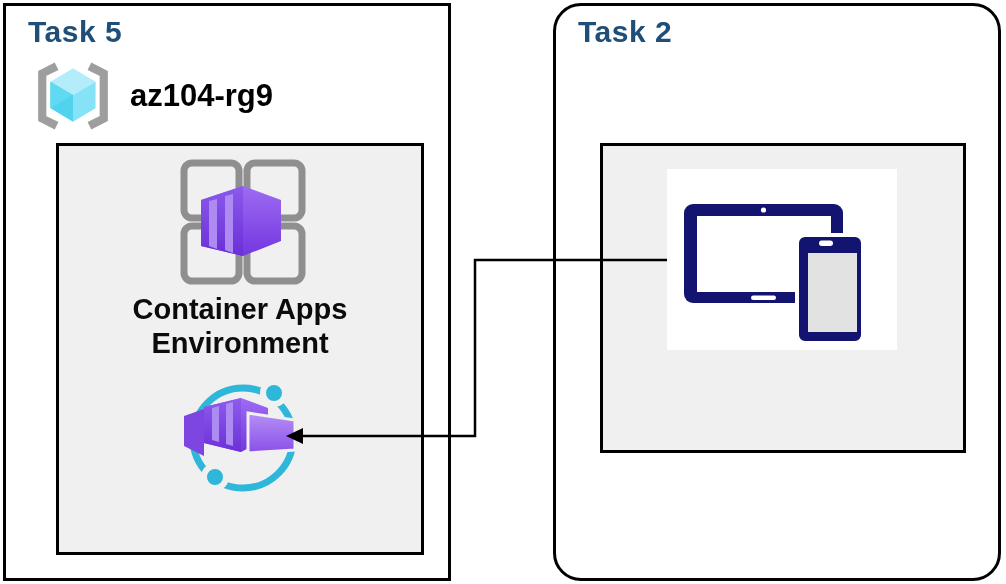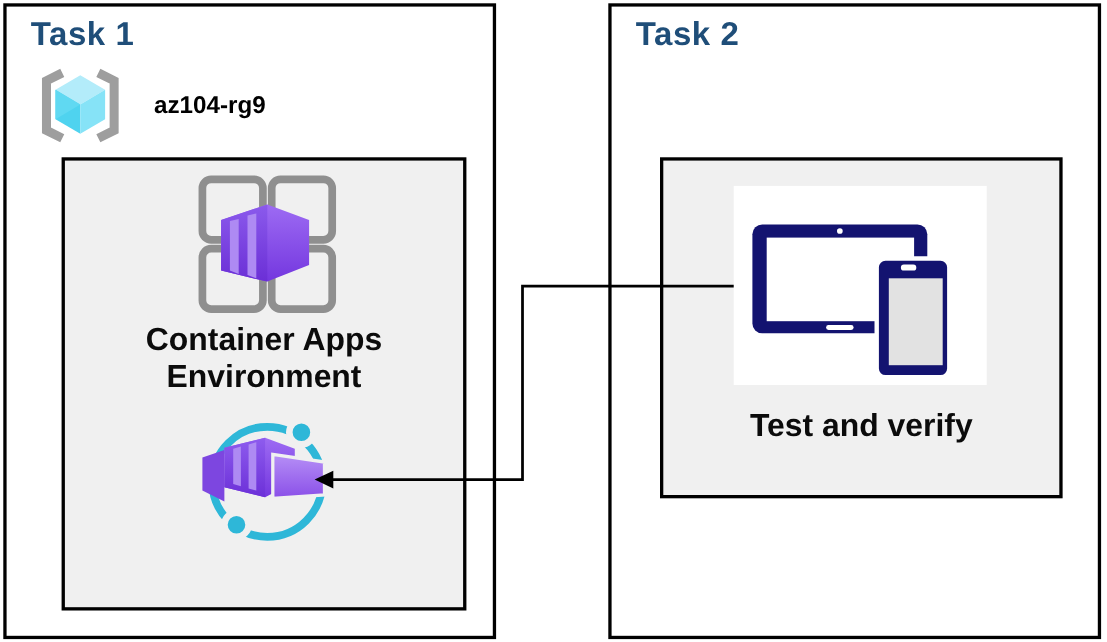--- a/index.html
+++ b/index.html
@@ -1,48 +1,48 @@
 <!DOCTYPE html>
 <html><head>
 <meta charset="utf-8">
 <style>
   html,body{margin:0;padding:0;background:#ffffff;}
   #canvas{position:relative;width:1006px;height:584px;background:#ffffff;
           font-family:"Liberation Sans",sans-serif;overflow:hidden;}
   .outer-box{position:absolute;top:3px;width:448px;height:578px;background:#ffffff;
              border:3px solid #000;box-sizing:border-box;}
   #task1-box{left:3px;}
-  #task2-box{left:553px;}
+  #task2-box{left:553px;border-radius:28px;}
   .task-title{position:absolute;left:22px;top:9px;font-size:30px;font-weight:bold;
               color:#1F4E79;letter-spacing:0.5px;}
   .inner-box{position:absolute;left:50px;top:137px;background:#F0F0F0;
              border:3px solid #000;box-sizing:border-box;}
   #task1-inner{width:368px;height:412px;}
   #task2-inner{left:44px;width:366px;height:310px;}
   .rg-row{position:absolute;left:26px;top:52px;display:flex;align-items:center;}
   .rg-icon{width:82px;height:76px;}
-  .rg-label{margin-left:26px;font-size:22px;font-weight:bold;color:#000;}
+  .rg-label{margin-left:16px;font-size:31px;font-weight:bold;color:#000;}
   .node-label{position:absolute;left:0;width:362px;text-align:center;
               font-size:29px;font-weight:bold;color:#0b0b0b;line-height:34px;}
   #env-icon{position:absolute;left:114px;top:4px;width:140px;height:140px;}
   #env-label{top:146px;}
   #app-icon{position:absolute;left:112px;top:226px;width:148px;height:130px;}
   #app-label{top:355px;}
   #white-box{position:absolute;left:64px;top:23px;width:230px;height:181px;background:#ffffff;}
   #devices-icon{width:230px;height:181px;display:block;}
   #test-label{top:224px;width:360px;}
   #connector{position:absolute;left:0;top:0;z-index:10;pointer-events:none;}
 </style>
 </head>
 <body>
 
 <div id="canvas">
 
   <div class="outer-box" id="task1-box">
-    <div class="task-title">Task 1</div>
+    <div class="task-title">Task 5</div>
 
     <div class="rg-row">
       <svg class="rg-icon" viewBox="0 0 80 74">
         <g fill="none" stroke="#9E9E9E" stroke-width="8" stroke-linejoin="miter">
           <path d="M24,8 L10,15 L10,59 L24,66"></path>
           <path d="M56,8 L70,15 L70,59 L56,66"></path>
         </g>
         <polygon points="40,10 62,23 40,36 18,23" fill="#B3ECFA"></polygon>
         <polygon points="18,23 40,36 40,62 18,49" fill="#4FD3EF"></polygon>
         <polygon points="62,23 40,36 40,62 62,49" fill="#86E3F7"></polygon>
@@ -115,21 +115,20 @@
         <svg id="devices-icon" viewBox="0 0 230 181">
           <rect x="17" y="35" width="159" height="99" rx="9" fill="#131370"></rect>
           <rect x="30" y="47" width="134" height="76" fill="#ffffff"></rect>
           <circle cx="96.5" cy="41" r="2.6" fill="#ffffff"></circle>
           <rect x="84" y="126.5" width="25" height="4.5" rx="2.2" fill="#ffffff"></rect>
           <rect x="130" y="66" width="66" height="108" rx="8" fill="#131370" stroke="#ffffff" stroke-width="4"></rect>
           <rect x="152" y="71.5" width="14" height="5.5" rx="2.7" fill="#ffffff"></rect>
           <rect x="141" y="84" width="49" height="79" fill="#E2E2E2"></rect>
         </svg>
       </div>
-      <div class="node-label" id="test-label">Test and verify</div>
     </div>
   </div>
 
   <svg id="connector" width="1006" height="584" viewBox="0 0 1006 584">
     <polyline points="667,260 475,260 475,436 300,436" fill="none" stroke="#000" stroke-width="2.5"></polyline>
     <polygon points="286,436 303,428 303,444" fill="#000"></polygon>
   </svg>
 
 </div>
 

